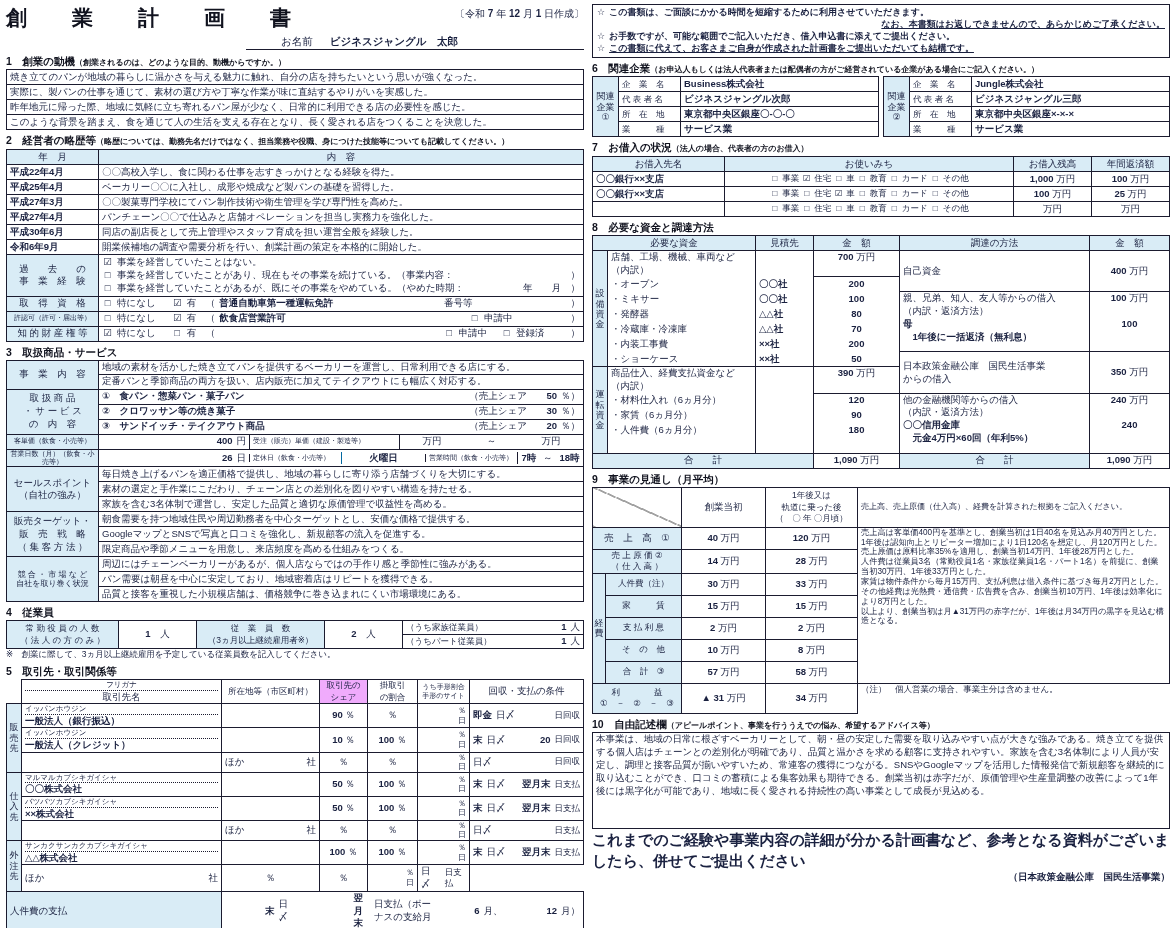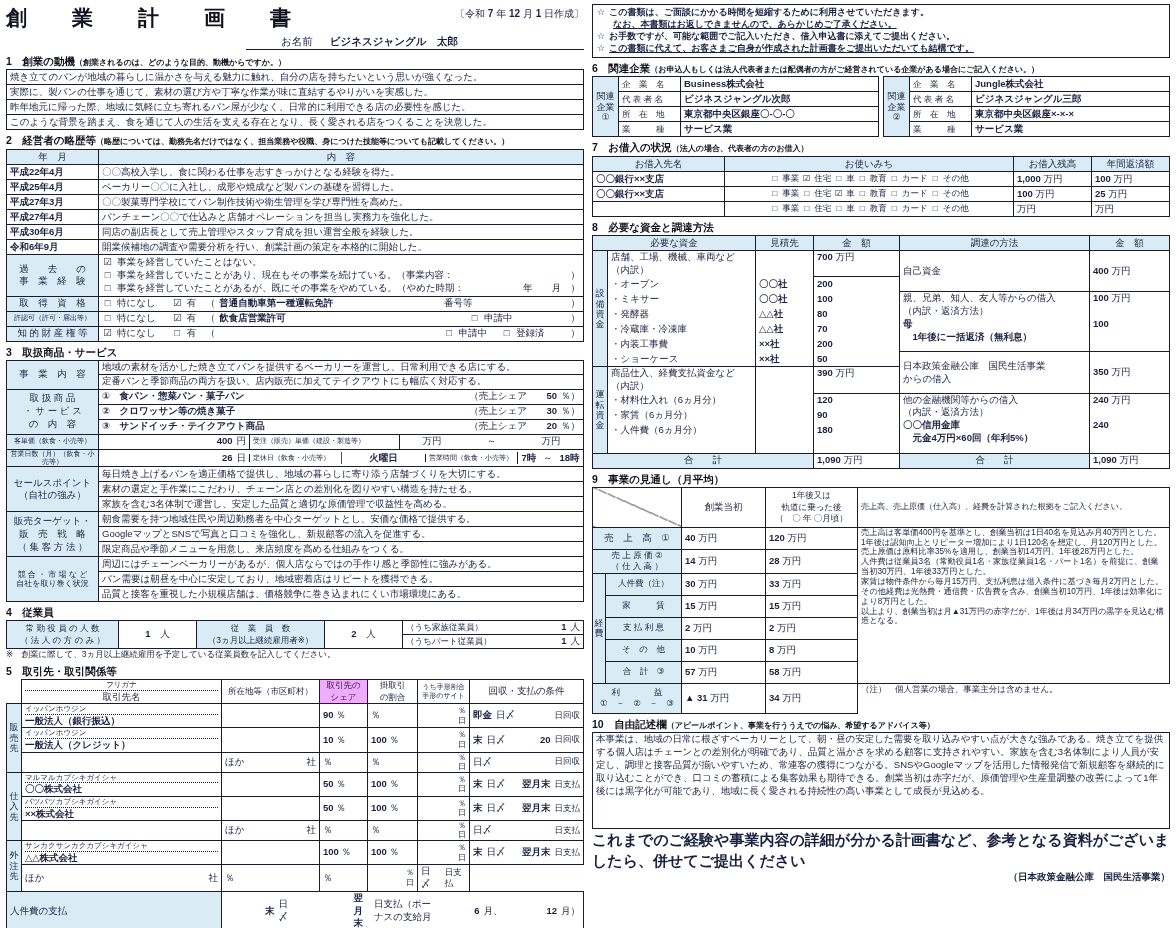--- a/index.html
+++ b/index.html
@@ -7,21 +7,21 @@
   body { font-family:"Liberation Sans","DejaVu Sans",sans-serif; color:#1a2140; font-size:9.5px; line-height:1.35; }
   .page { position:relative; width:1176px; height:928px; overflow:hidden; padding:4px 6px; }
   .col { position:absolute; top:4px; width:578px; }
   .col-left { left:6px; }
   .col-right { left:592px; }
 
   table { border-collapse:collapse; width:100%; table-layout:fixed; }
   td, th { border:1px solid #1b1b2f; padding:0 3px; vertical-align:middle; font-weight:normal; }
   .hd { background:#d9ecf6; text-align:center; }
   .val { font-weight:bold; }
-  .r { text-align:left; } .c { text-align:center; }
+  .r { text-align:center; } .c { text-align:center; }
   .tiny { font-size:7px; line-height:1.2; }
   .small { font-size:8.5px; }
   .pre { white-space:pre-line; }
   .nob { border:none; }
 
   .doc-title { font-size:21px; font-weight:bold; letter-spacing:12px; color:#11131f; }
   .hdr-row { display:flex; justify-content:space-between; align-items:flex-start; margin-bottom:2px; }
   .date-note { font-size:10px; margin-top:3px; }
   .name-line { margin:2px 0 4px 240px; border-bottom:1.5px solid #1b1b2f; padding-left:35px; font-size:10.5px; }
   .sec-title { font-weight:bold; font-size:10.5px; margin:3px 0 1px; color:#11131f; }
@@ -33,21 +33,21 @@
   .cb { display:inline-block; width:11px; text-align:center; }
 
   .vgroup { background:#d9ecf6; text-align:center; word-break:break-all; padding:0 1px; font-size:9px; line-height:1.15; }
   .kana { border-bottom:1px dotted #1b1b2f; font-size:7.5px; line-height:1.3; }
   .nm { font-size:9.5px; line-height:1.3; }
   .billcell div { text-align:right; font-size:8px; line-height:1.2; }
 
   .diag { background:linear-gradient(to top right, #fff 49.4%, #444 49.4%, #444 50.6%, #fff 50.6%); }
 
   .noticebox { border:1.5px solid #1b1b2f; padding:1px 4px 2px; font-size:9px; font-weight:bold; }
-  .noticebox .ul { text-decoration:underline; }
+  .noticebox .ul { text-decoration:underline;text-align:right; }
   .star { margin-right:4px; }
   .indent { margin-left:16px; }
 
   .s9 td { height:22px; }
   .footer1 { font-size:15px; font-weight:bold; margin-top:1px; }
   .footer2 { font-size:9.5px; font-weight:bold; text-align:right; }
 </style>
 </head>
 <body>
 

